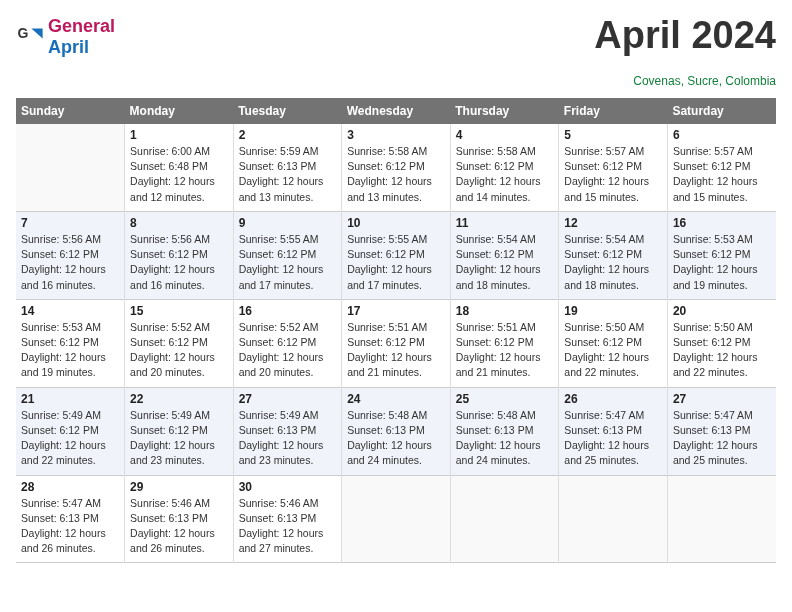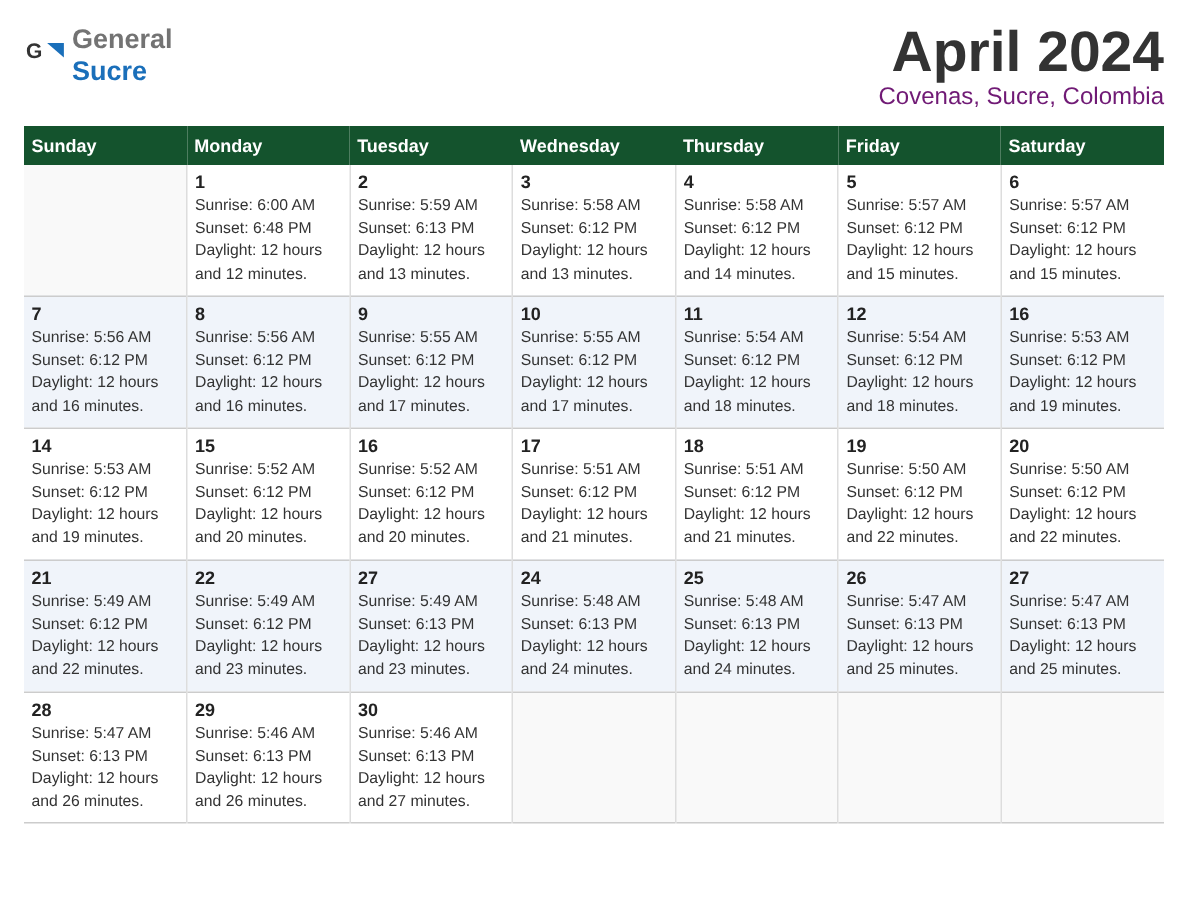--- a/index.html
+++ b/index.html
@@ -28,31 +28,31 @@
     .title-area {
       text-align: right;
     }
     .month-title {
       font-size: 38px;
       font-weight: bold;
       color: #333;
       line-height: 1;
     }
     .location-subtitle {
-      font-size: 16px;
-      color: #701a75;
-      margin-top: 2px;
+      font-size: 12px;
+      color: #15803d;
+      margin-top: 20px;
     }
     table {
       width: 100%;
       border-collapse: collapse;
       font-size: 11px;
     }
     thead tr th {
-      background: #14532d;
+      background: #737373;
       color: #fff;
       font-weight: bold;
       text-align: left;
       padding: 6px 5px;
       font-size: 12px;
     }
     tbody tr {
       border-bottom: 1px solid #ccc;
     }
     tbody tr:nth-child(even) {
@@ -86,22 +86,22 @@
 </head>
 <body>
 
 <div class="header-area">
   <div class="logo">
     <svg class="logo-icon" viewBox="0 0 40 40" xmlns="http://www.w3.org/2000/svg">
       <text x="2" y="22" font-size="20" font-weight="bold" fill="#333">G</text>
       <polygon points="22,8 38,8 38,22" fill="#1a6fba"></polygon>
     </svg>
     <div>
-      <span style="font-size:18px;font-weight:bold;color:#737373;">General</span><br>
-      <span style="font-size:18px;font-weight:bold;color:#1a6fba;">Sucre</span>
+      <span style="font-size:18px;font-weight:bold;color:#be185d;">General</span><br>
+      <span style="font-size:18px;font-weight:bold;color:#1a6fba;">April</span>
     </div>
   </div>
   <div class="title-area">
     <div class="month-title">April 2024</div>
     <div class="location-subtitle">Covenas, Sucre, Colombia</div>
   </div>
 </div>
 
 <table>
   <thead>

